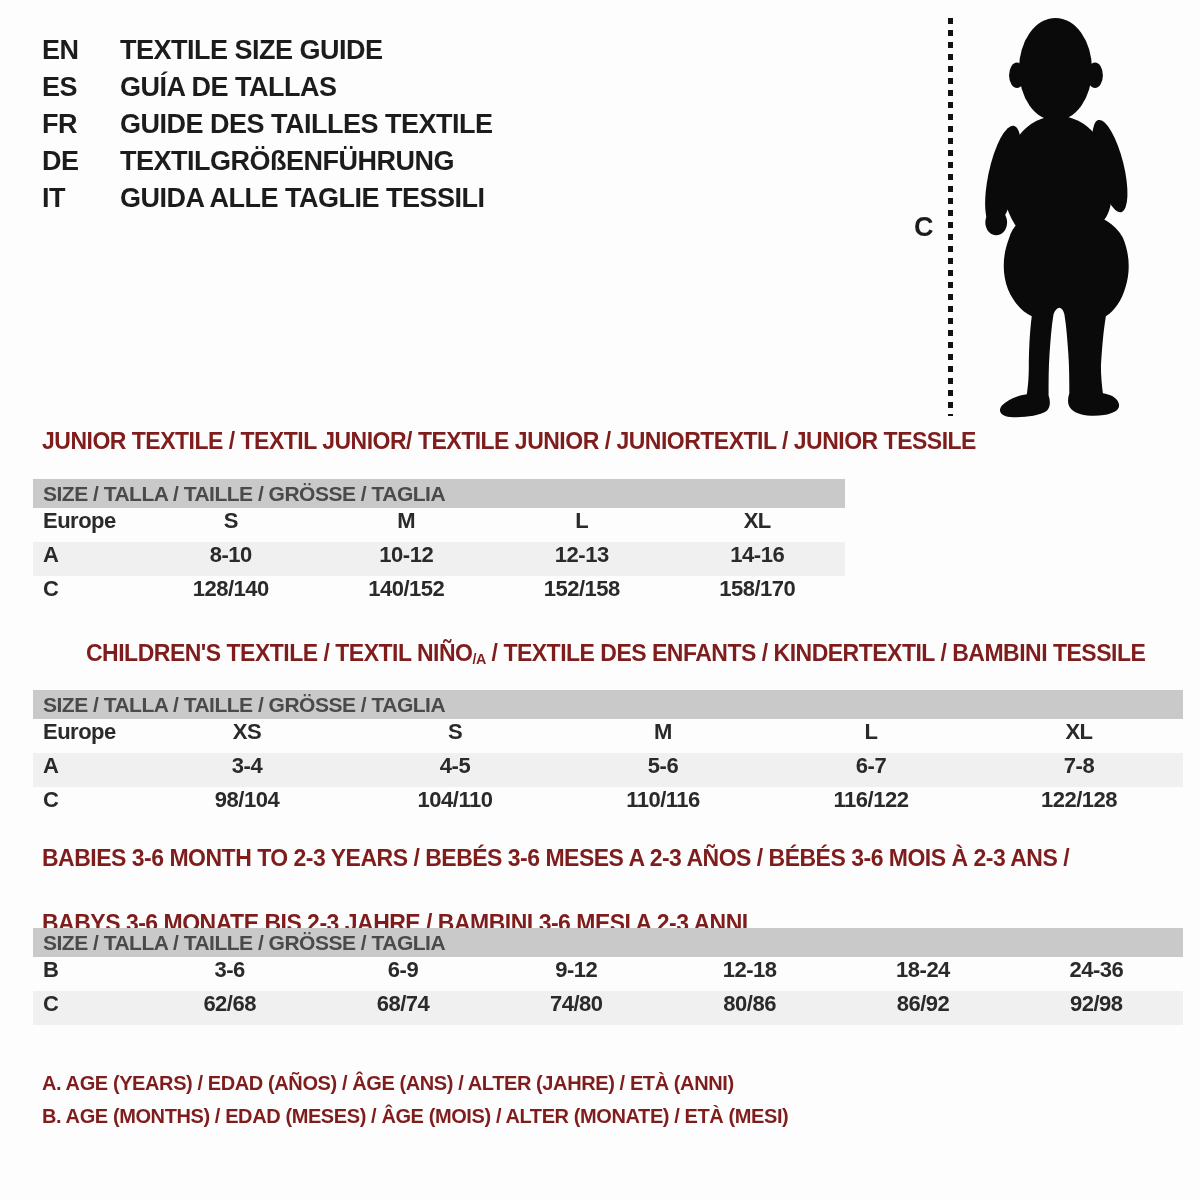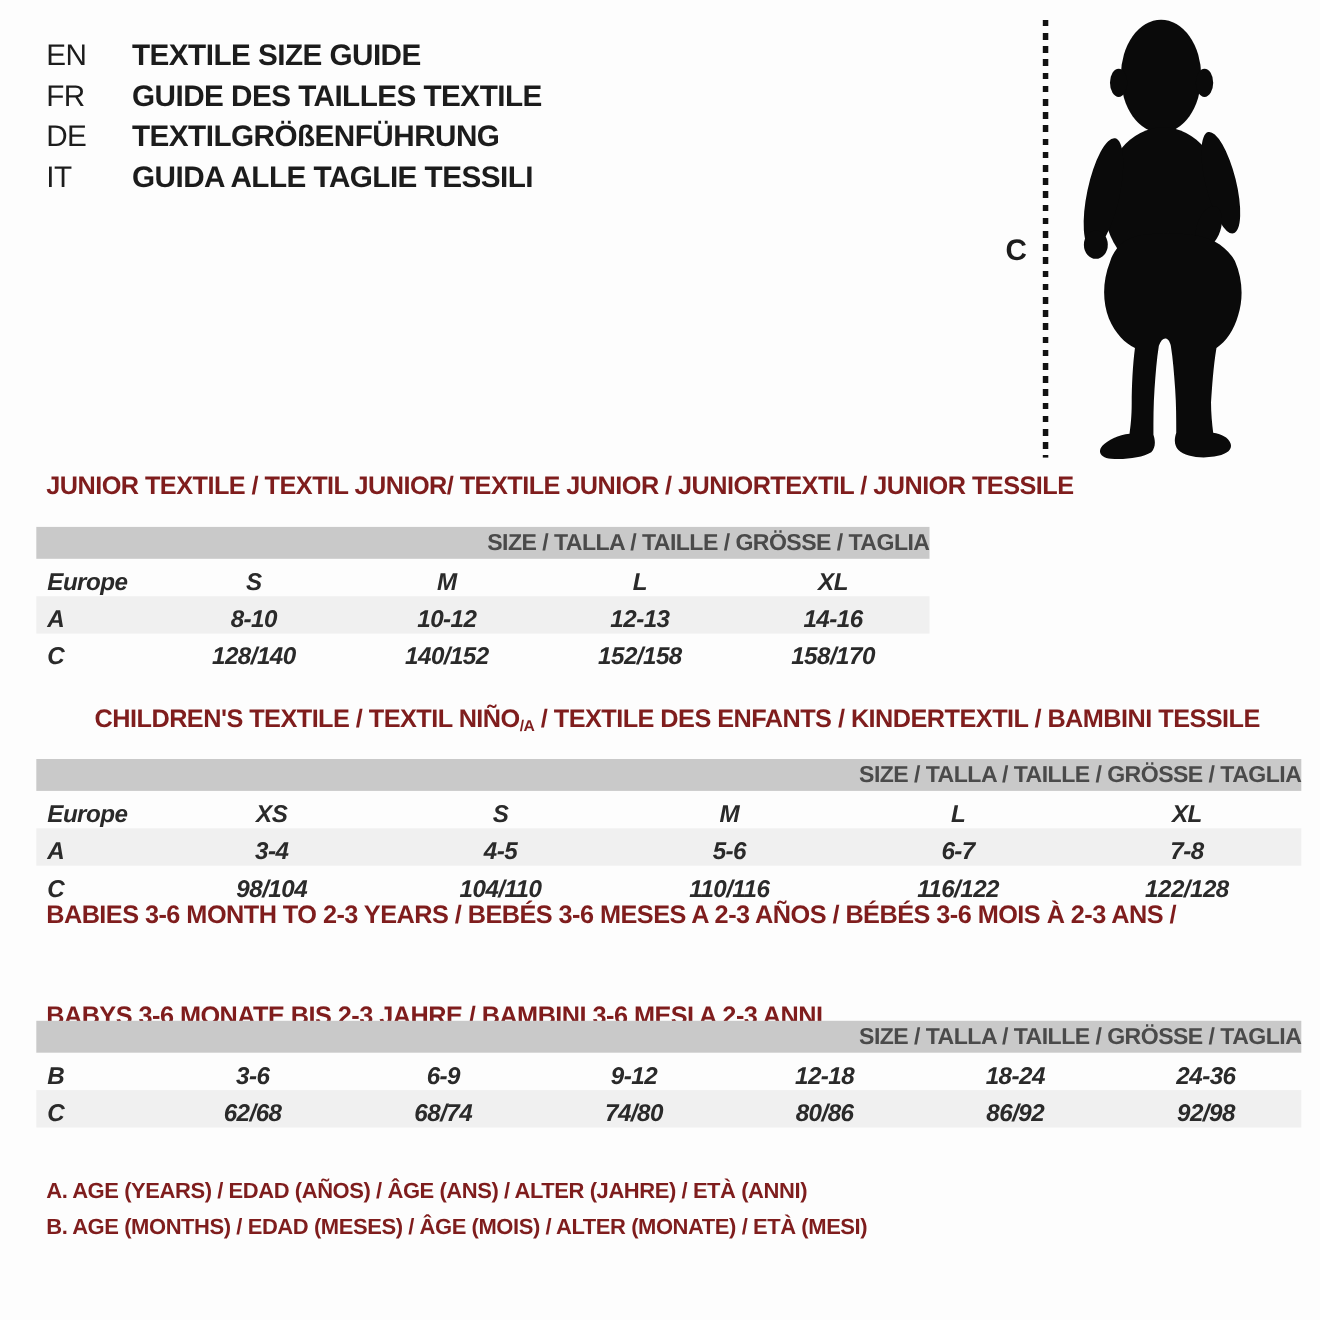--- a/index.html
+++ b/index.html
@@ -15,21 +15,21 @@
     position: relative;
     background: #fdfdfd;
     font-family: "Liberation Sans", sans-serif;
     color: var(--text);
     overflow: hidden;
   }
   
   .lang-block { position: absolute; left: 42px; top: 32px; }
   .lang-row { display: flex; height: 37px; align-items: center; }
   .lang-code {
-    width: 78px; font-size: 27px; font-weight: 400; letter-spacing: -0.5px;
+    width: 78px; font-size: 27px; font-weight: 700; letter-spacing: -0.5px;
   }
   .lang-label { font-size: 27px; font-weight: 700; letter-spacing: -0.5px; }
 
   
   .figure { position: absolute; left: 900px; top: 0; width: 300px; height: 430px; }
   .dashed-line {
     position: absolute; left: 48px; top: 18px; width: 5px; height: 398px;
     background: repeating-linear-gradient(to bottom, #111 0 6px, transparent 6px 12px);
   }
   .measure-label {
@@ -41,25 +41,25 @@
   
   .section-title {
     position: absolute; left: 42px;
     font-size: 23px; font-weight: 700; letter-spacing: -0.5px;
     white-space: nowrap; color: #7f1d1d;
   }
   .section-title .subscript { font-size: 0.62em; vertical-align: -0.22em; }
 
   .size-table { position: absolute; left: 33px; }
   .tbl-head {
-    height: 29px; line-height: 29px; 
+    height: 29px; line-height: 29px; padding-left: 10px;
     background: var(--header_bar_bg); color: var(--header_bar_text);
-    font-size: 21px; font-weight: 700; letter-spacing: -0.5px; text-align: right;
-  }
-  .tbl-row { display: flex; height: 34px; align-items: flex-end; font-style: italic; }
+    font-size: 21px; font-weight: 700; letter-spacing: -0.5px;
+  }
+  .tbl-row { display: flex; height: 34px; align-items: flex-start; }
   .tbl-row.shaded { background: var(--shaded_row_bg); }
   .tbl-label {
     width: 110px; padding-left: 10px;
     font-size: 22px; font-weight: 700; letter-spacing: -0.5px;
     color: #2a2a2a;
   }
   .tbl-cell {
     flex: 1; text-align: center;
     font-size: 22px; font-weight: 700; letter-spacing: -0.5px;
     color: #2a2a2a;
@@ -72,20 +72,24 @@
     white-space: nowrap; color: #7f1d1d;
   }
 </style>
 </head>
 <body>
 
 <div class="lang-block">
   <div class="lang-row">
     <span class="lang-code">EN</span>
     <span class="lang-label">TEXTILE SIZE GUIDE</span>
+  </div>
+  <div class="lang-row">
+    <span class="lang-code">ES</span>
+    <span class="lang-label">GUÍA DE TALLAS</span>
   </div>
   <div class="lang-row">
     <span class="lang-code">FR</span>
     <span class="lang-label">GUIDE DES TAILLES TEXTILE</span>
   </div>
   <div class="lang-row">
     <span class="lang-code">DE</span>
     <span class="lang-label">TEXTILGRÖßENFÜHRUNG</span>
   </div>
   <div class="lang-row">
@@ -182,21 +186,21 @@
     <div class="tbl-row">
       <div class="tbl-label">C</div>
       <div class="tbl-cell">98/104</div>
       <div class="tbl-cell">104/110</div>
       <div class="tbl-cell">110/116</div>
       <div class="tbl-cell">116/122</div>
       <div class="tbl-cell">122/128</div>
     </div>
   </div>
 
-<div class="section-title" style="top: 818px;">BABIES 3-6 MONTH TO 2-3 YEARS / BEBÉS 3-6 MESES A 2-3 AÑOS / BÉBÉS 3-6 MOIS À 2-3 ANS /</div>
+<div class="section-title" style="top: 845px;">BABIES 3-6 MONTH TO 2-3 YEARS / BEBÉS 3-6 MESES A 2-3 AÑOS / BÉBÉS 3-6 MOIS À 2-3 ANS /</div>
 <div class="section-title" style="top: 878px; margin-top: 32px;">BABYS 3-6 MONATE BIS 2-3 JAHRE / BAMBINI 3-6 MESI A 2-3 ANNI</div>
 <div class="size-table" style="top: 928px; width: 1150px;">
     <div class="tbl-head">SIZE / TALLA / TAILLE / GRÖSSE / TAGLIA</div>
     <div class="tbl-row">
       <div class="tbl-label">B</div>
       <div class="tbl-cell">3-6</div>
       <div class="tbl-cell">6-9</div>
       <div class="tbl-cell">9-12</div>
       <div class="tbl-cell">12-18</div>
       <div class="tbl-cell">18-24</div>

